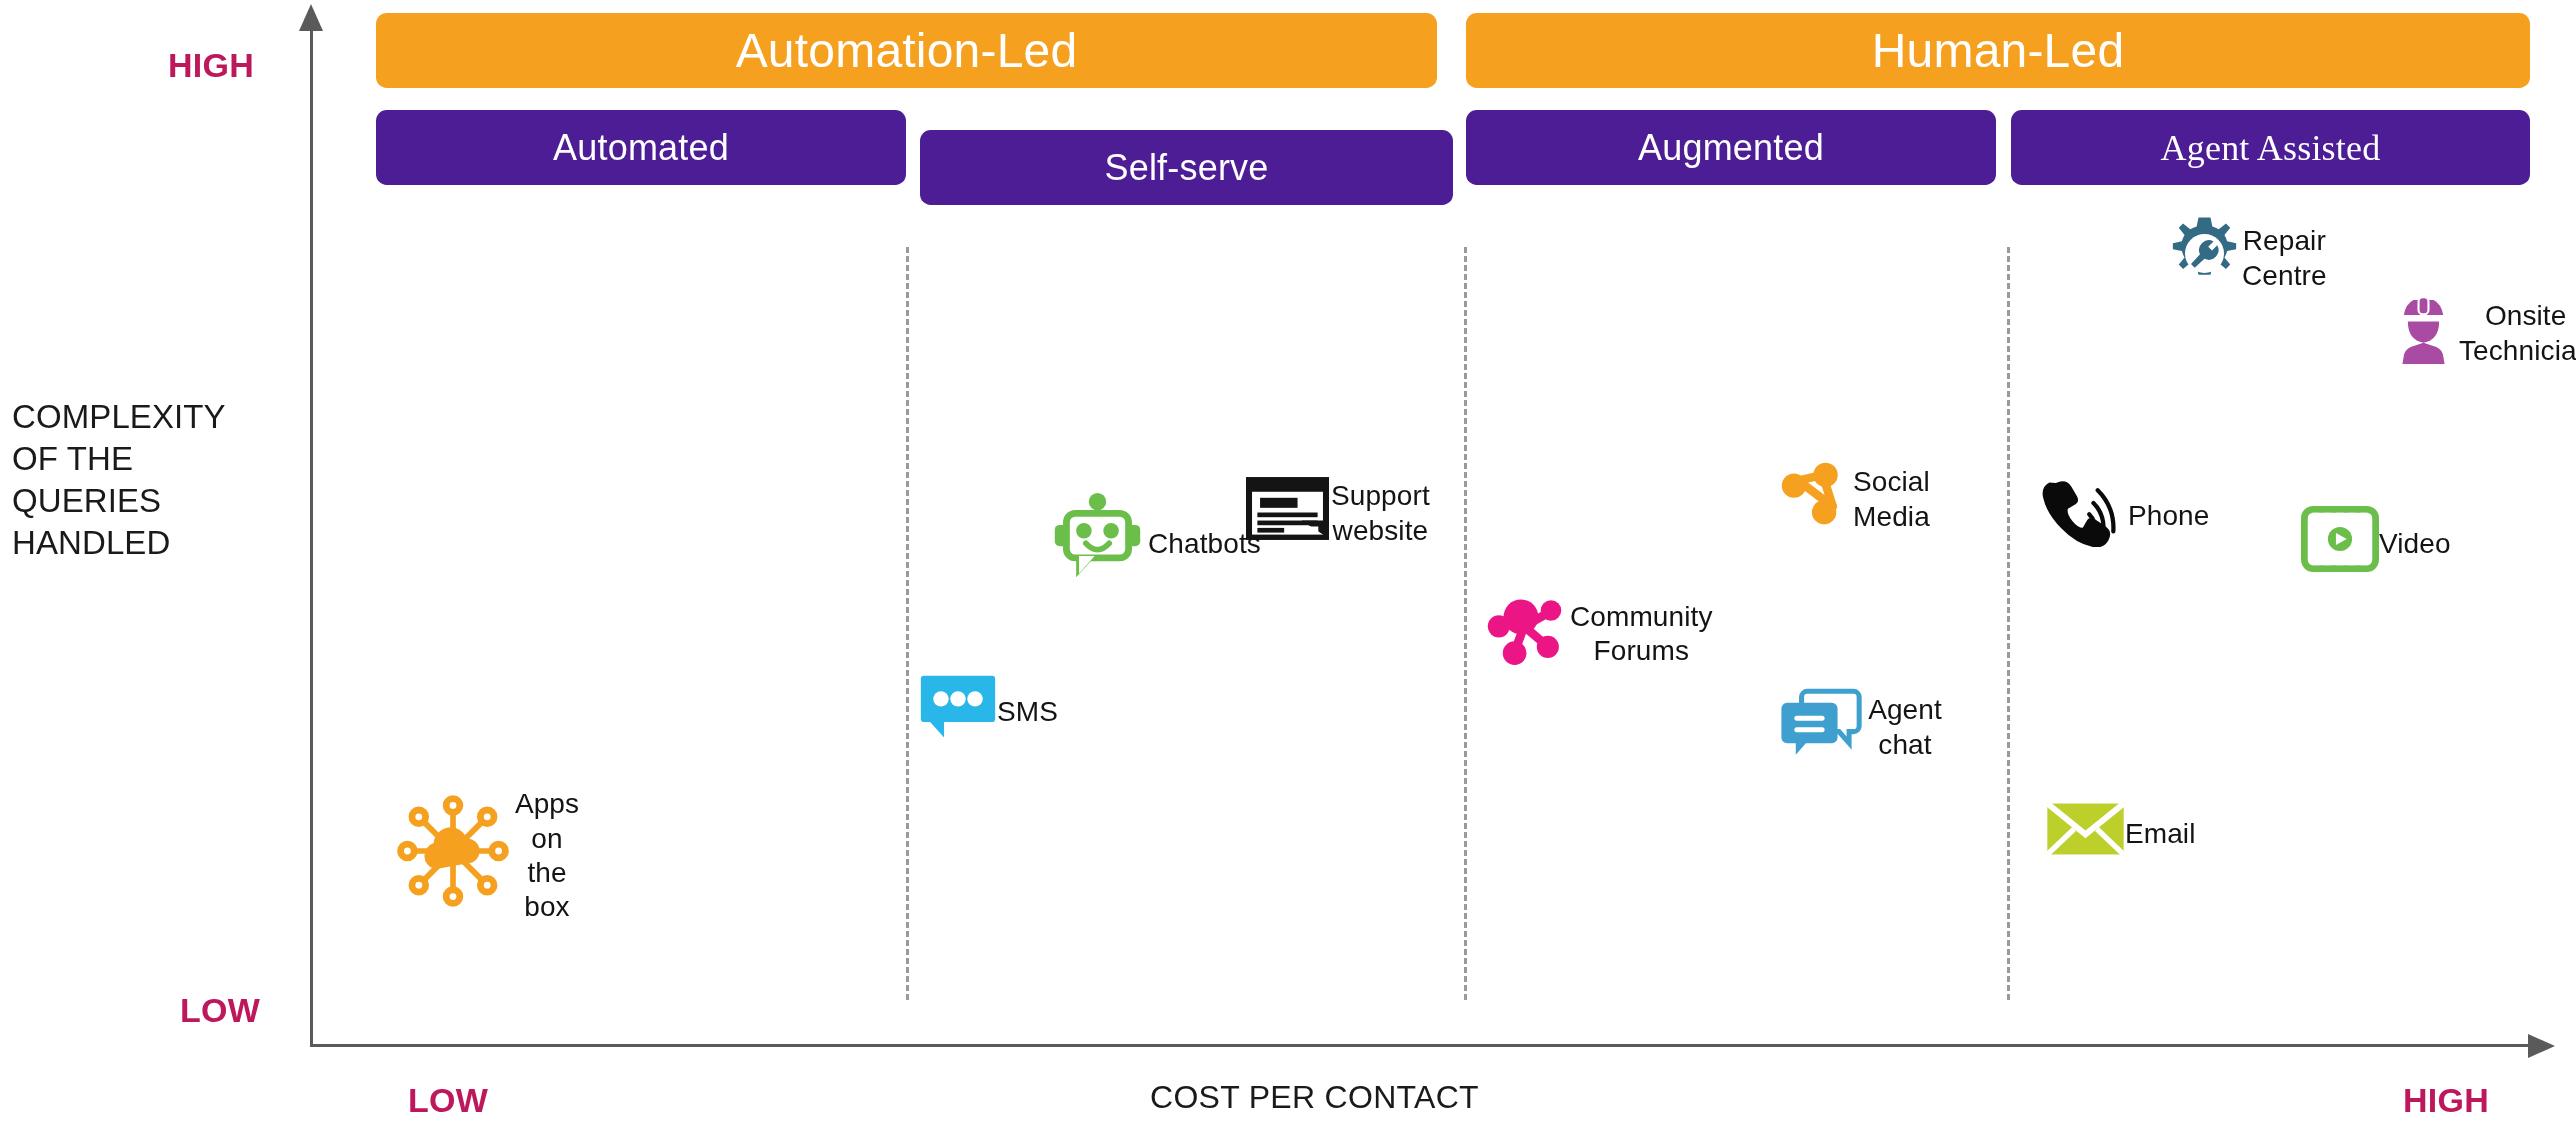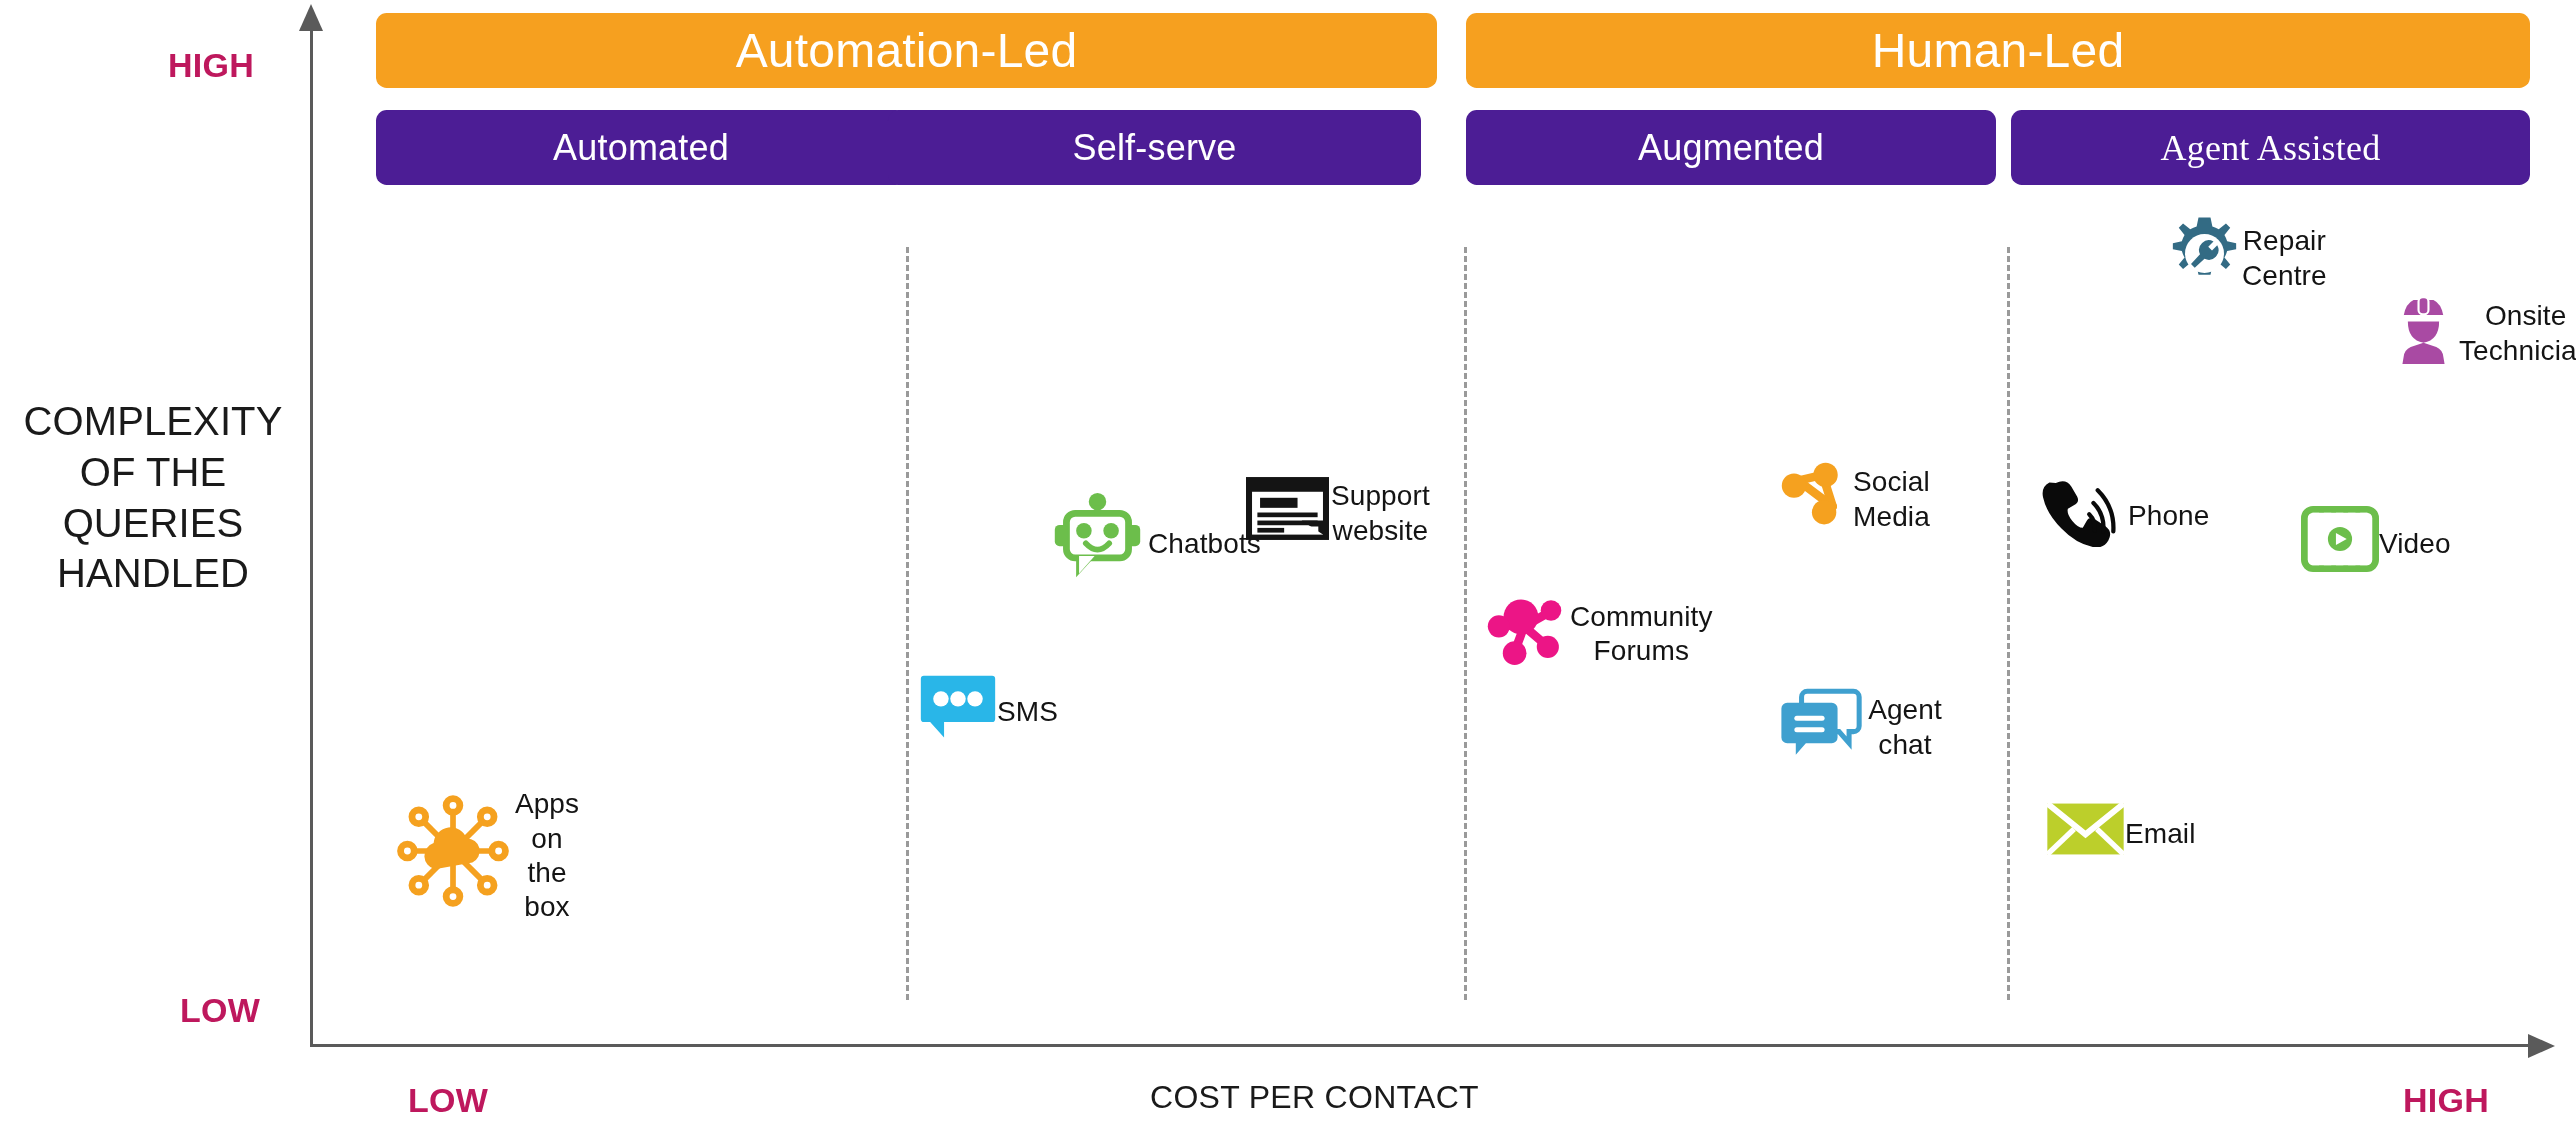--- a/index.html
+++ b/index.html
@@ -67,22 +67,22 @@
   #y-high { left: 168px; top: 46px; }
   #y-low  { left: 180px; top: 991px; }
   #x-low  { left: 408px; top: 1081px; }
   #x-high { left: 2403px; top: 1081px; }
 
   #y-axis-title {
     position: absolute;
     left: 12px;
     top: 396px;
     width: 282px;
-    text-align: center;
-    font-size: 40px;
+    text-align: left;
+    font-size: 33px;
     line-height: 1.27;
     color: #1a1a1a;
     letter-spacing: 0.1px;
   }
   #x-axis-title {
     position: absolute;
     left: 979px;
     top: 1079px;
     width: 671px;
     text-align: center;
@@ -119,21 +119,21 @@
     display: flex;
     align-items: center;
     justify-content: center;
   }
   .cat-bar span {
     color: #ffffff;
     font-size: 36px;
     letter-spacing: 0.2px;
   }
   #cat-automated    { left: 376px;  width: 530px; }
-  #cat-selfserve    { left: 888px; width: 533px; }
+  #cat-selfserve    { left: 920px; width: 533px; margin-top: 20px; }
   #cat-augmented    { left: 1466px; width: 530px; }
   #cat-agentassist  { left: 2011px; width: 519px; font-family: Liberation Serif, serif; }
 
   
   .divider {
     position: absolute;
     top: 247px;
     width: 0;
     height: 753px;
     border-left: 3.4px dashed #9a9a9a;

